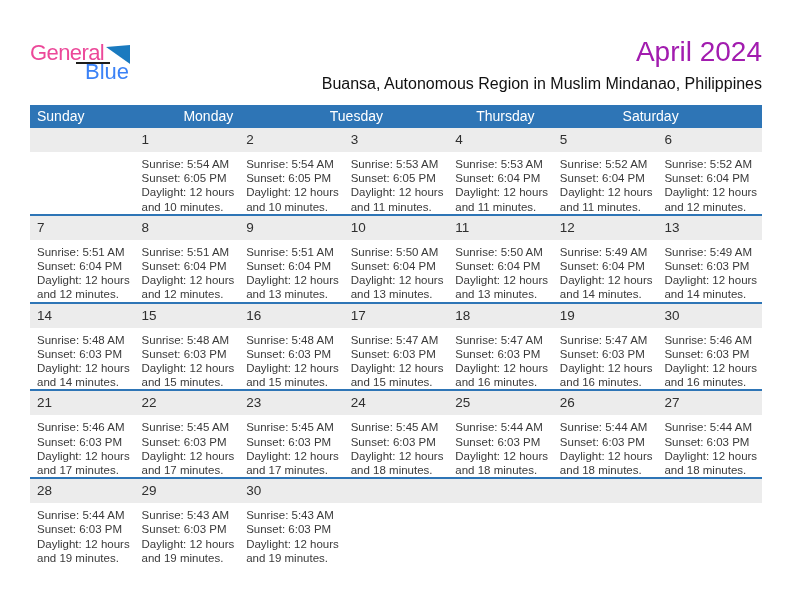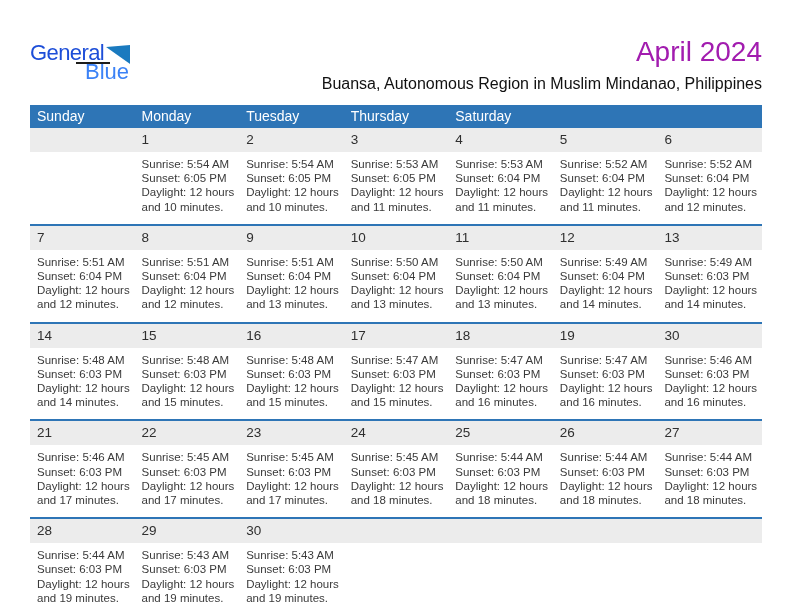--- a/index.html
+++ b/index.html
@@ -7,47 +7,47 @@
   html, body { width: 792px; height: 612px; background: #ffffff;
     font-family: "Liberation Sans", "DejaVu Sans", sans-serif; }
   .page { position: relative; width: 792px; height: 612px; overflow: hidden; }
 
   
   .top { display: flex; justify-content: space-between; align-items: flex-start;
          padding: 36px 30px 0 30px; height: 105px; }
 
   .logo { margin-top: 4px; }
   .logo-row { position: relative; display: flex; align-items: flex-end; height: 24px; }
-  .logo-general { font-size: 22px; color: #1d4ed8; letter-spacing: -0.6px; line-height: 1; text-align: center; }
+  .logo-general { font-size: 22px; color: #ec4899; letter-spacing: -0.6px; line-height: 1; text-align: center; }
   .logo-underline { position: absolute; left: 46px; bottom: 0; width: 34px; height: 2px;
                     background: #1d1d1b; }
   .logo-triangle { width: 24px; height: 19px; background: #1a7abf;
                    clip-path: polygon(0 10%, 100% 0, 100% 100%); margin-left: 2px; }
   .logo-blue { font-size: 22px; line-height: 1; color: #3b82f6; text-align: right;
                margin-top: -3px; padding-right: 1px; }
 
   .titles { text-align: right; }
   .month-title { font-size: 28px; line-height: 32px; color: #a21caf; }
   .location-subtitle { font-size: 16px; line-height: 22px; color: #111111; margin-top: 5px; margin-left: 16px; }
 
   
   .calendar { position: absolute; left: 30px; top: 105px; width: 732px; }
 
-  .dow-row { display: grid; grid-template-columns: repeat(7, 1fr); background: #2e75b6; }
+  .dow-row { display: grid; grid-template-columns: repeat(5, 1fr); background: #2e75b6; }
   .dow-cell { color: #ffffff; font-size: 14px; height: 23px; line-height: 23px;
               padding-left: 7px; overflow: hidden; }
 
   .week-row { display: grid; grid-template-columns: repeat(7, 1fr); min-height: 85px;
               background: #ffffff; }
   .week-row.ruled { border-top: 2px solid #2e75b6; }
 
   .day-cell { overflow: visible; }
   .num { background: #ececec; height: 24px; padding: 4px 0 0 7px; font-size: 13.5px;
          color: #2f2f2f; }
-  .lines { padding: 5px 0 10px 7px; }
+  .lines { padding: 5px 0 0 7px; }
   .line { font-size: 11.5px; line-height: 14.2px; color: #3a3a3a; white-space: nowrap; }
 </style>
 </head>
 <body>
 
 <div class="page">
 
   <div class="top">
     <div class="logo">
       <div class="logo-row">

